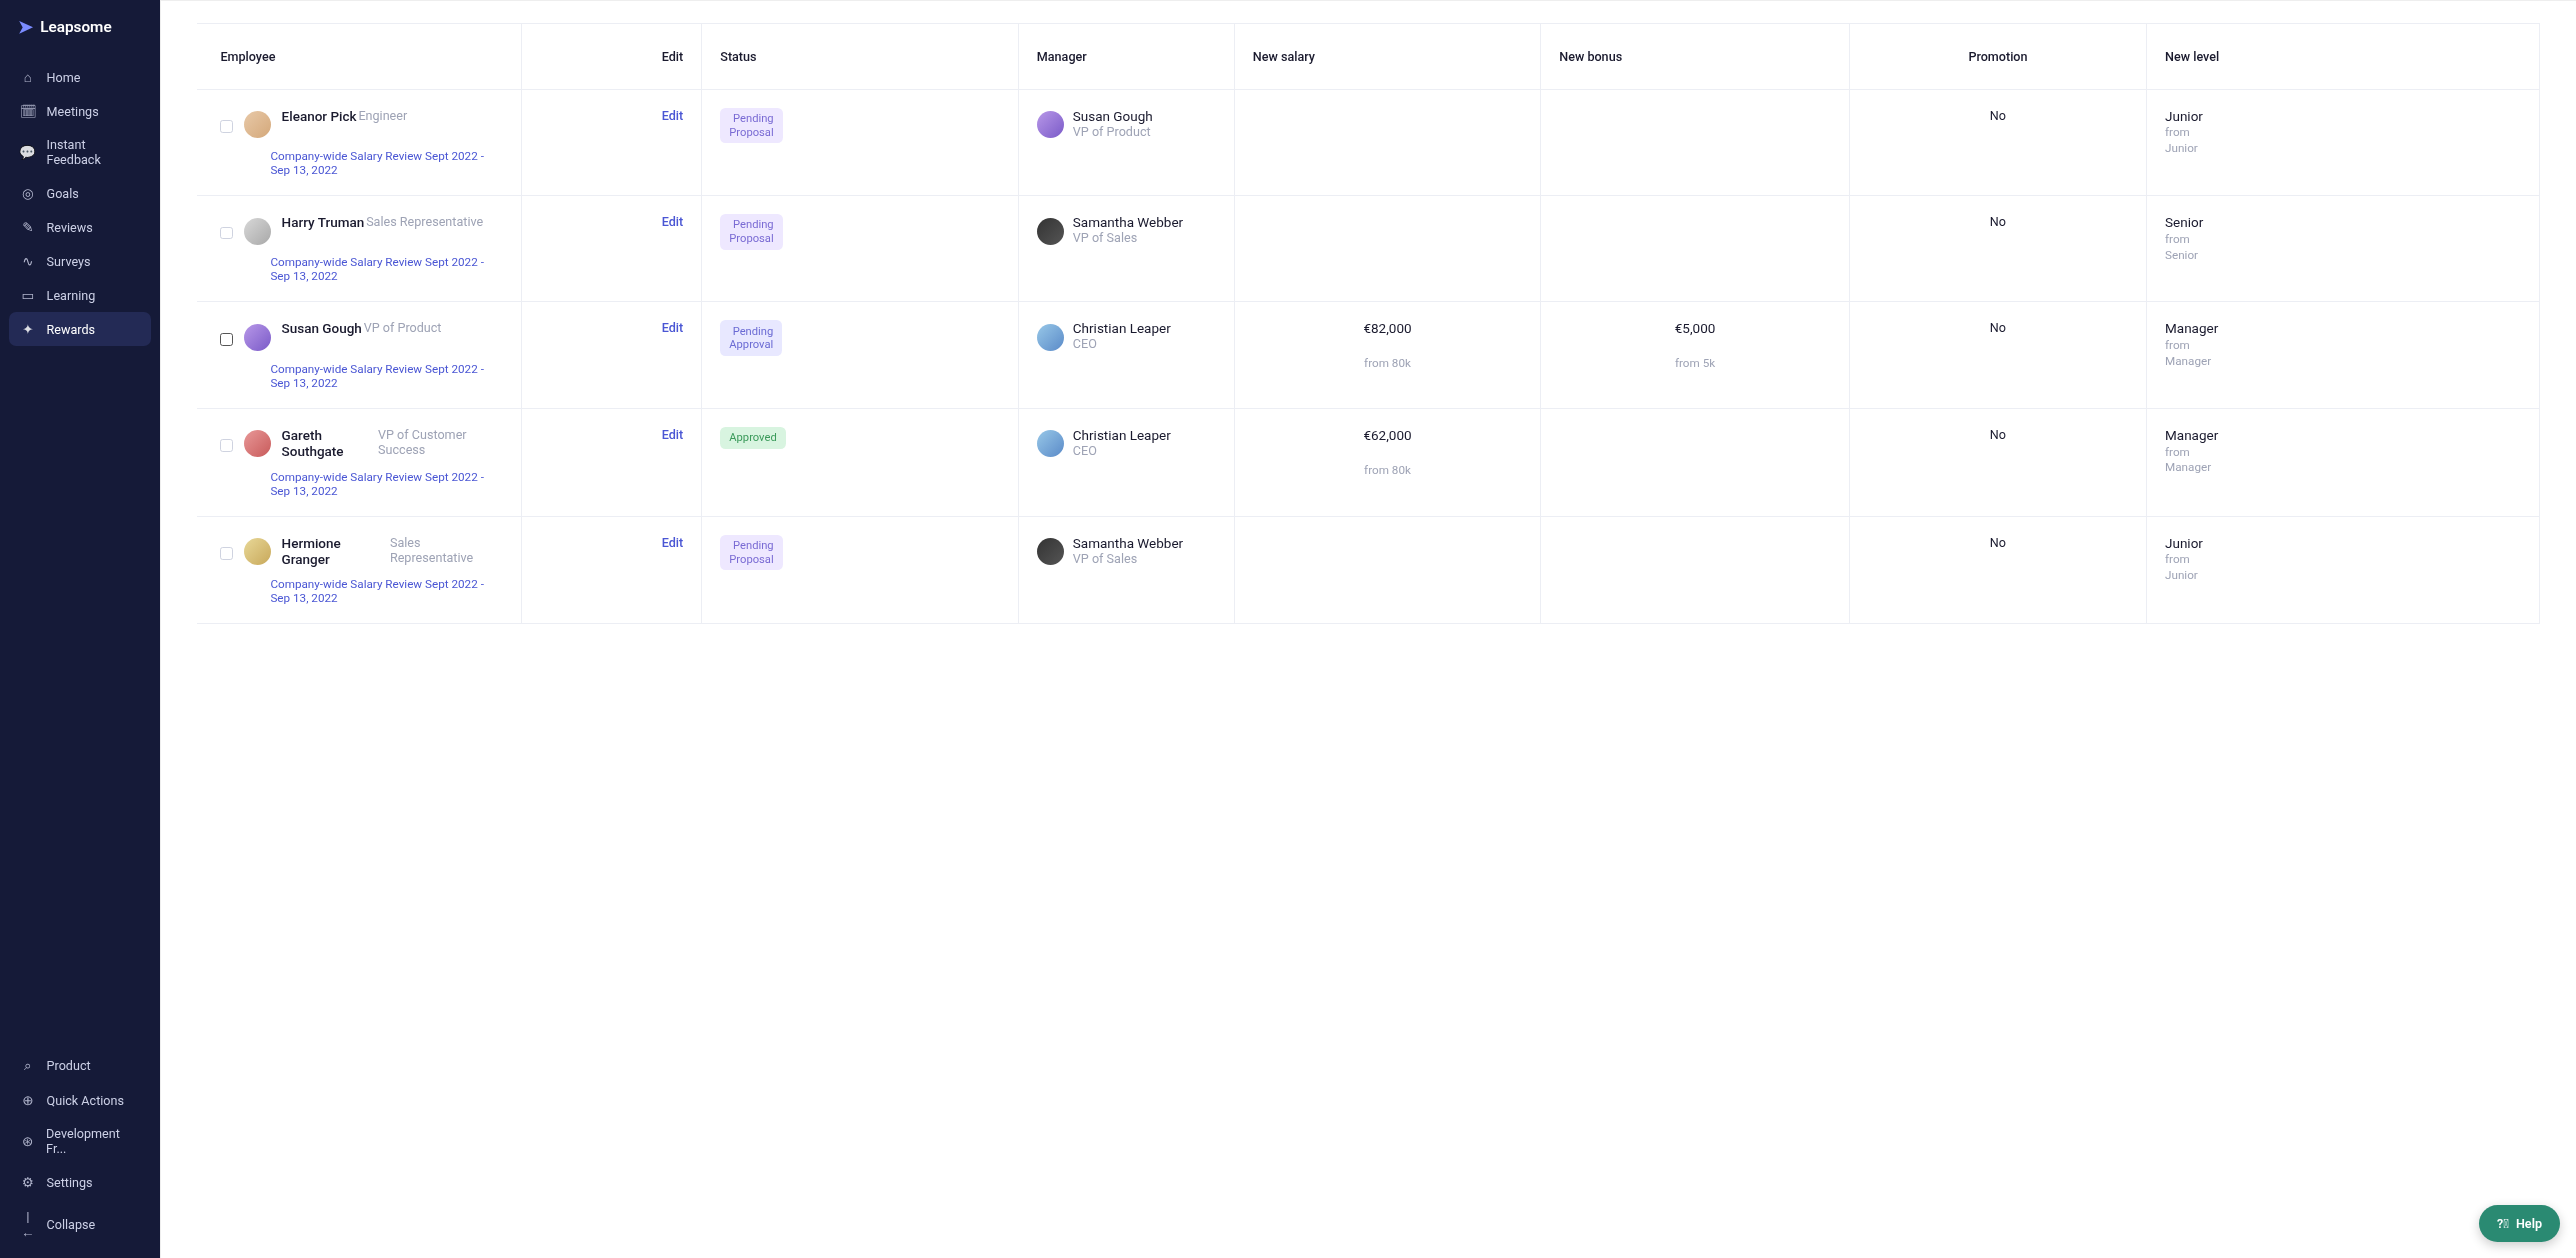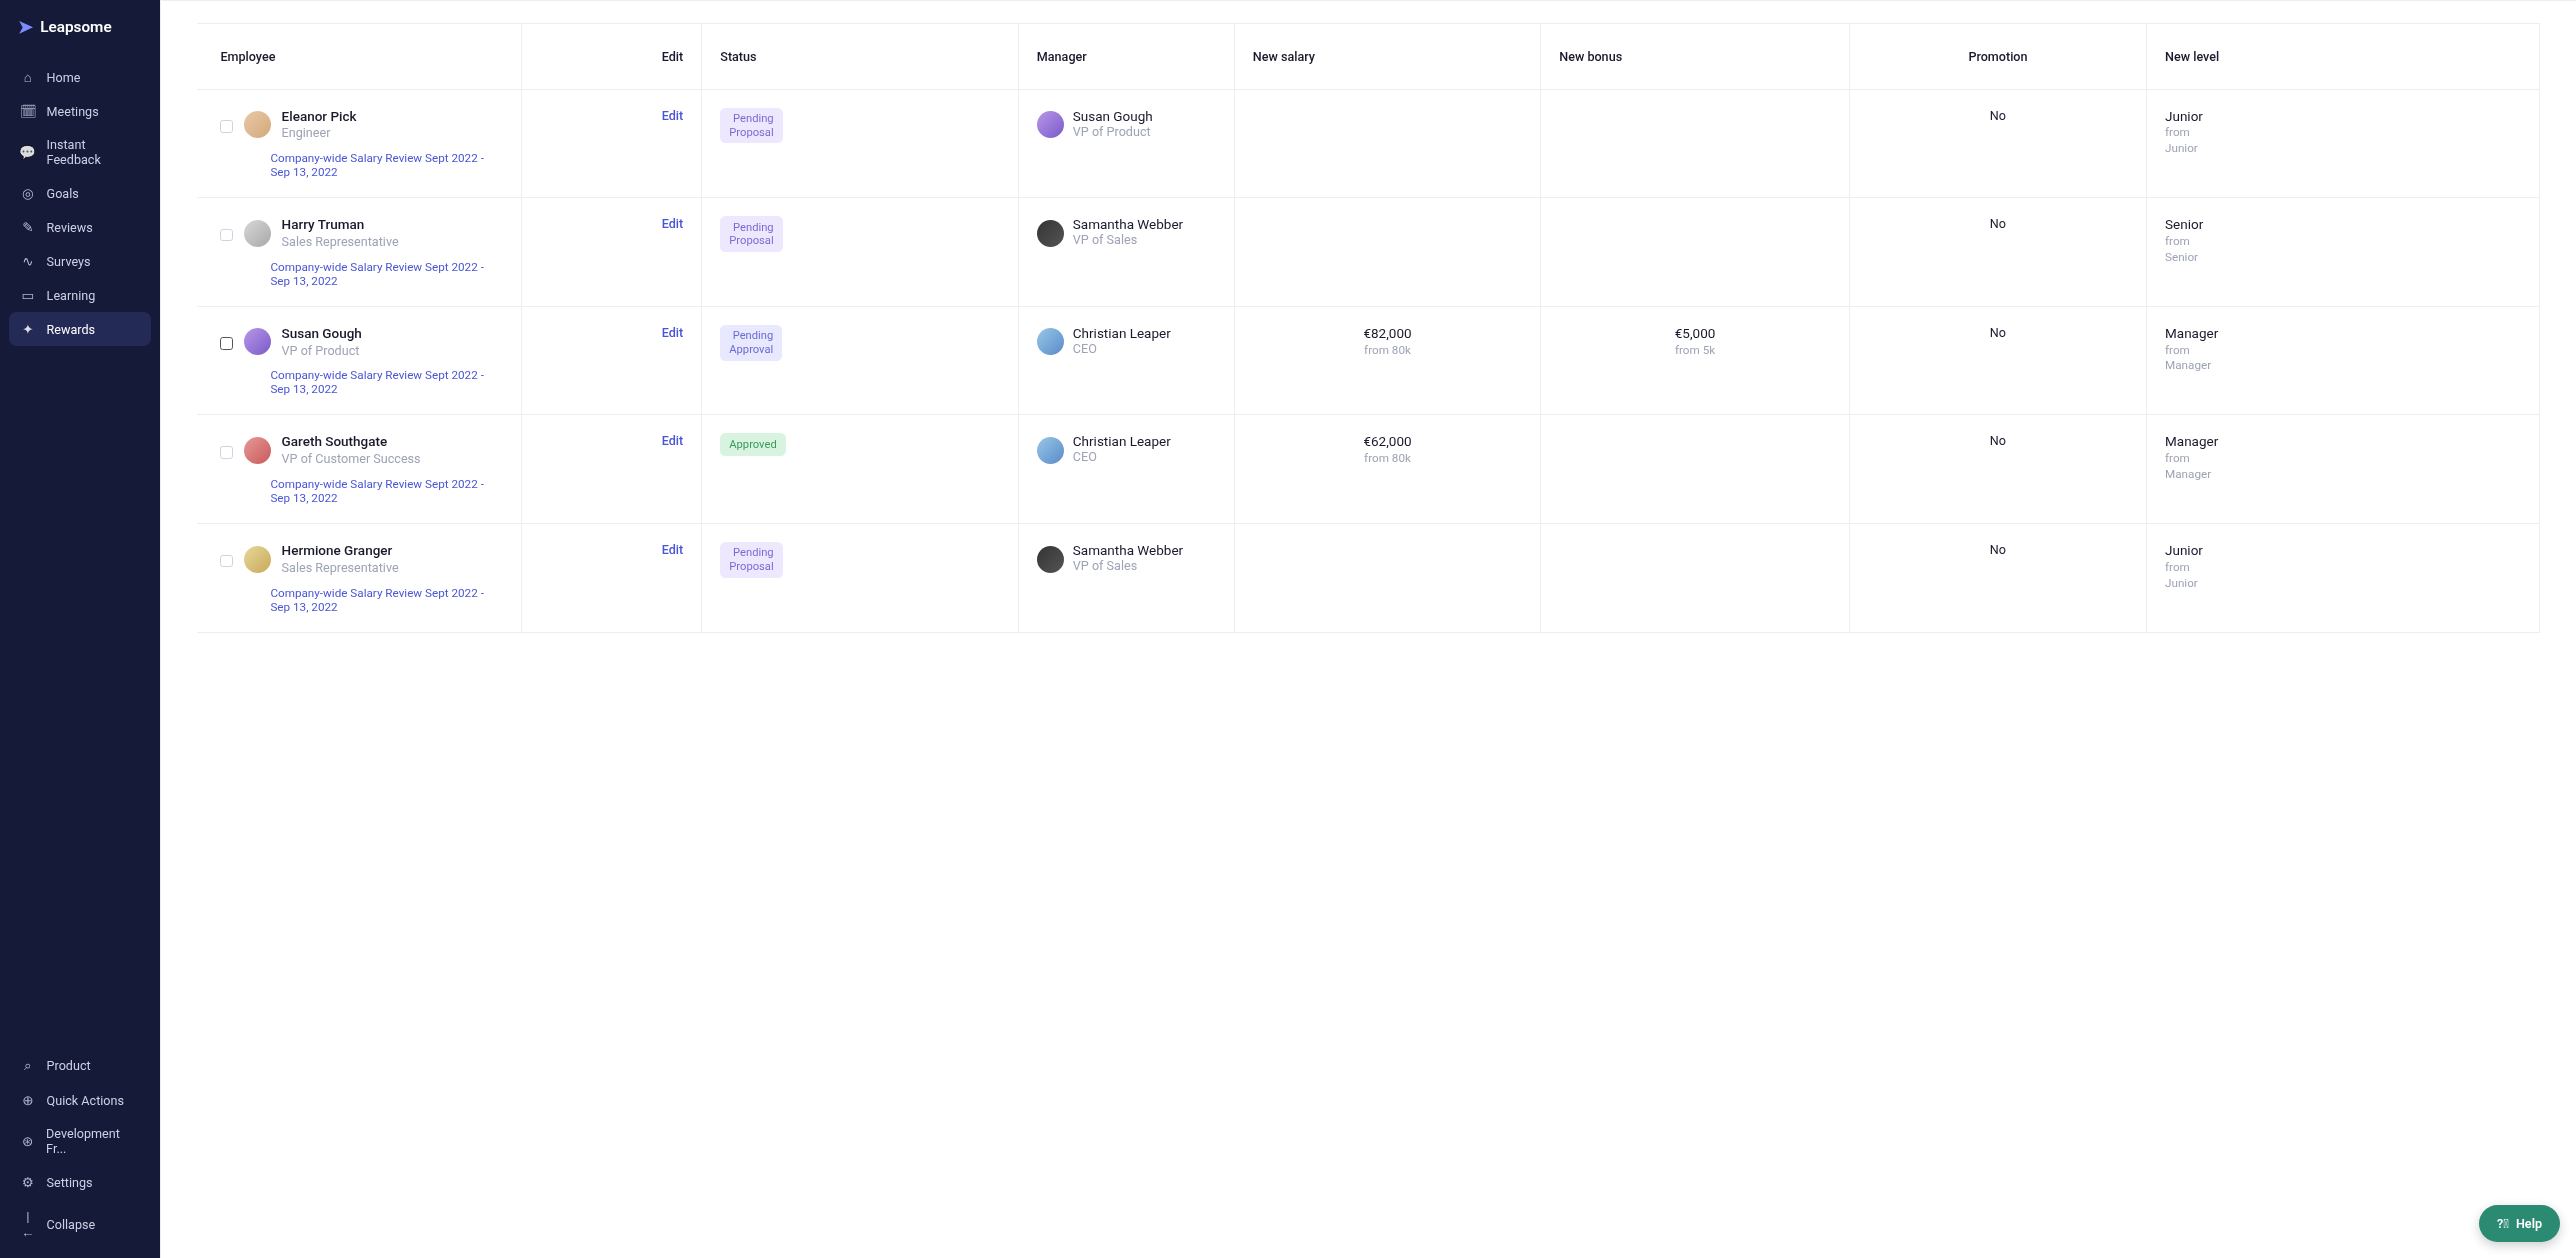--- a/index.html
+++ b/index.html
@@ -102,39 +102,39 @@
   }
   .chk.hover { border-color: #555; }
   .avatar { width: 27px; height: 27px; border-radius: 50%; flex-shrink: 0; margin-top:3.6px; }
   .av-1 { background: linear-gradient(135deg,#e8c9a8,#d4a87a); }
   .av-2 { background: linear-gradient(135deg,#d8d8d8,#a8a8a8); }
   .av-3 { background: linear-gradient(135deg,#b898e8,#7a5ac8); }
   .av-4 { background: linear-gradient(135deg,#e89898,#c85a5a); }
   .av-5 { background: linear-gradient(135deg,#e8d898,#c8a85a); }
   .av-6 { background: linear-gradient(135deg,#98c8e8,#5a8ac8); }
   .av-7 { background: linear-gradient(135deg,#333,#555); }
-  .emp-info { display:flex; flex-direction:column; gap:1.8px; }
+  .emp-info { display:flex; flex-direction:row; gap:1.8px; }
   .emp-name { font-weight: 500; font-size: 13.5px; }
   .emp-role { color: #9ea3b5; font-size: 12.6px; }
   .review-link { color: #4a56d4; font-size: 11.7px; cursor: pointer; margin-top: 10.8px; padding-left: 50px; display:block;}
   
   .edit-link { color: #4a56d4; font-weight: 500; cursor: pointer; font-size: 12.6px; }
   
   .badge { display:inline-block; padding: 4.5px 9px; border-radius: 5.4px; font-size: 11.2px; text-align:right; line-height:1.2; }
   .badge-pending-proposal { background: #eee8ff; color: #7a6bd4; }
   .badge-pending-approval { background: #e8e8ff; color: #6b6bd4; }
   .badge-approved { background: #d8f4e0; color: #3a9a5a; }
   
   .mgr-cell { display:flex; gap:9px; align-items:flex-start; }
   .mgr-name { font-weight: 400; font-size: 13.5px; }
   .mgr-role { color: #9ea3b5; font-size: 12.6px; }
   
   .num-cell { text-align: center; }
   .num-val { font-size: 13.5px; }
-  .num-from { color:#9ea3b5; font-size:11.7px; margin-top:2px; }
+  .num-from { color:#9ea3b5; font-size:11.7px; margin-top:20px; }
   .lvl-val { font-size: 13.5px; }
   .lvl-from { color:#9ea3b5; font-size:11.7px; margin-top:1.8px; }
   
   .help-pill {
     position: fixed; bottom: 16px; right: 16px;
     background: #2a8a72; color: #fff;
     padding: 10.8px 18px; border-radius: 898px;
     display:flex; align-items:center; gap:7.2px;
     font-weight:600; cursor:pointer;
     box-shadow: 0 3.6px 10.8px rgba(0,0,0,0.2);

